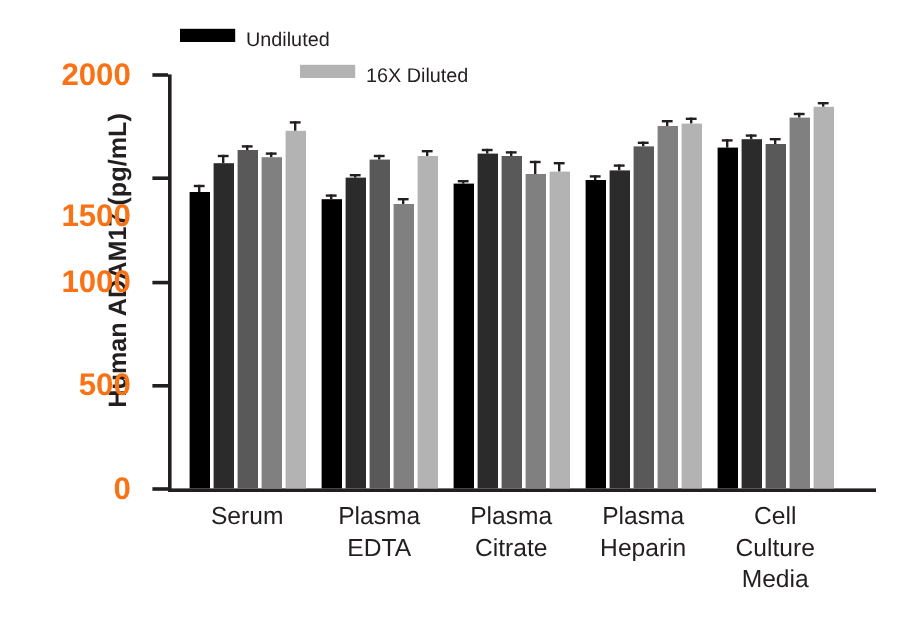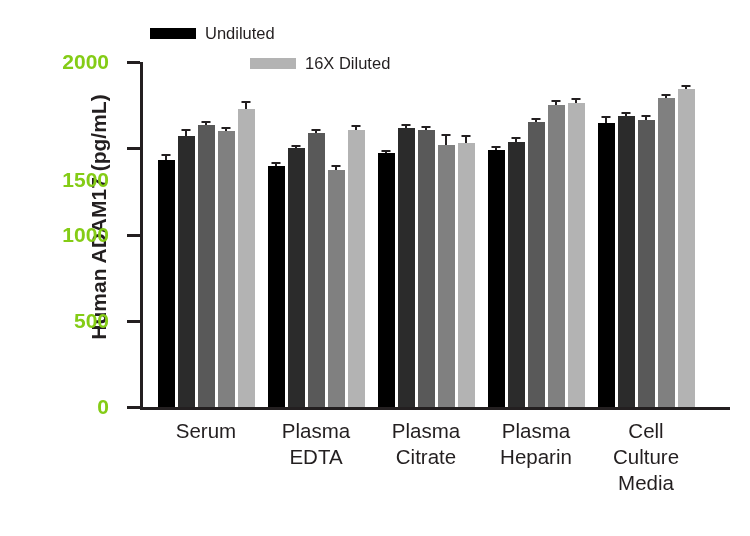--- a/index.html
+++ b/index.html
@@ -29,21 +29,20 @@
   .legend-row {
     display: flex;
     align-items: center;
     height: 30px;
   }
   .legend-row.row2 {
     padding-left: 100px;
   }
   .legend-item {
     display: flex;
-    align-items: center;
     margin-right: 34px;
   }
   .legend-swatch {
     width: 46px;
     height: 11px;
     margin-right: 9px;
   }
   .legend-label {
     font-size: 16.5px;
     color: #231f20;
@@ -92,23 +91,23 @@
     position: absolute;
     left: -13px;
     width: 13px;
     height: 3px;
     background: #231f20;
   }
   .y-tick-label {
     position: absolute;
     right: 100%;
     margin-right: 18px;
-    font-size: 21px;
+    font-size: 26px;
     font-weight: bold;
-    color: #84cc16;
+    color: #f97316;
     transform: translateY(-50%);
     white-space: nowrap;
   }
 
   
   .group {
     position: absolute;
     bottom: 3px;
     display: flex;
     align-items: flex-end;

